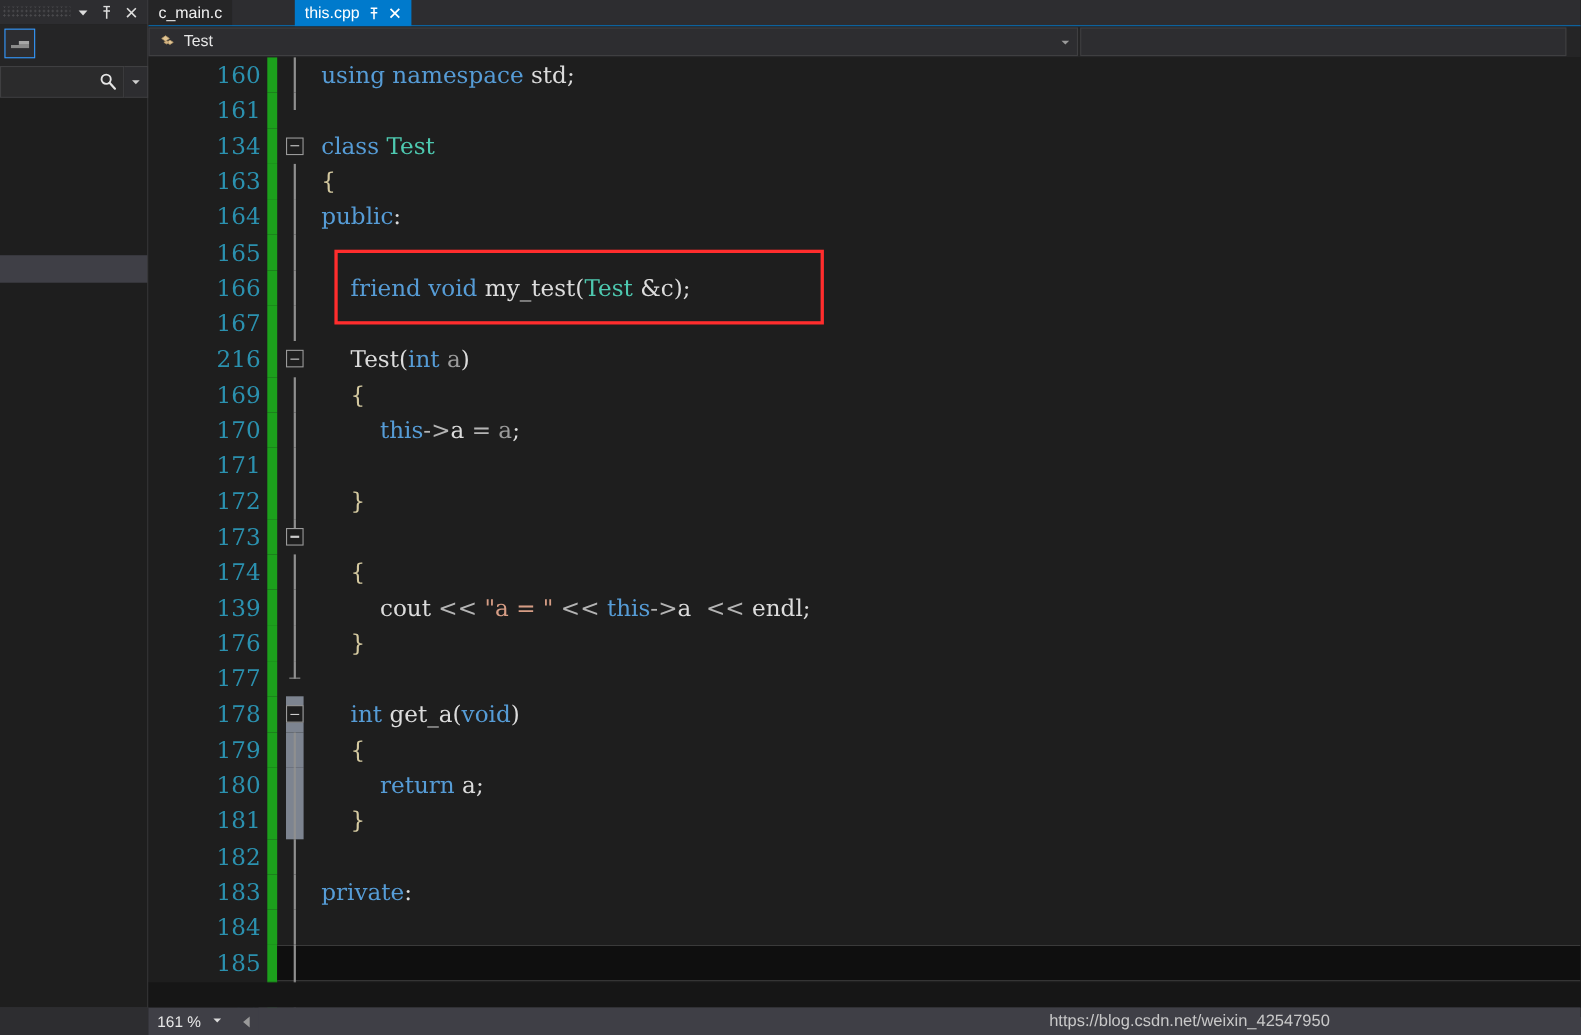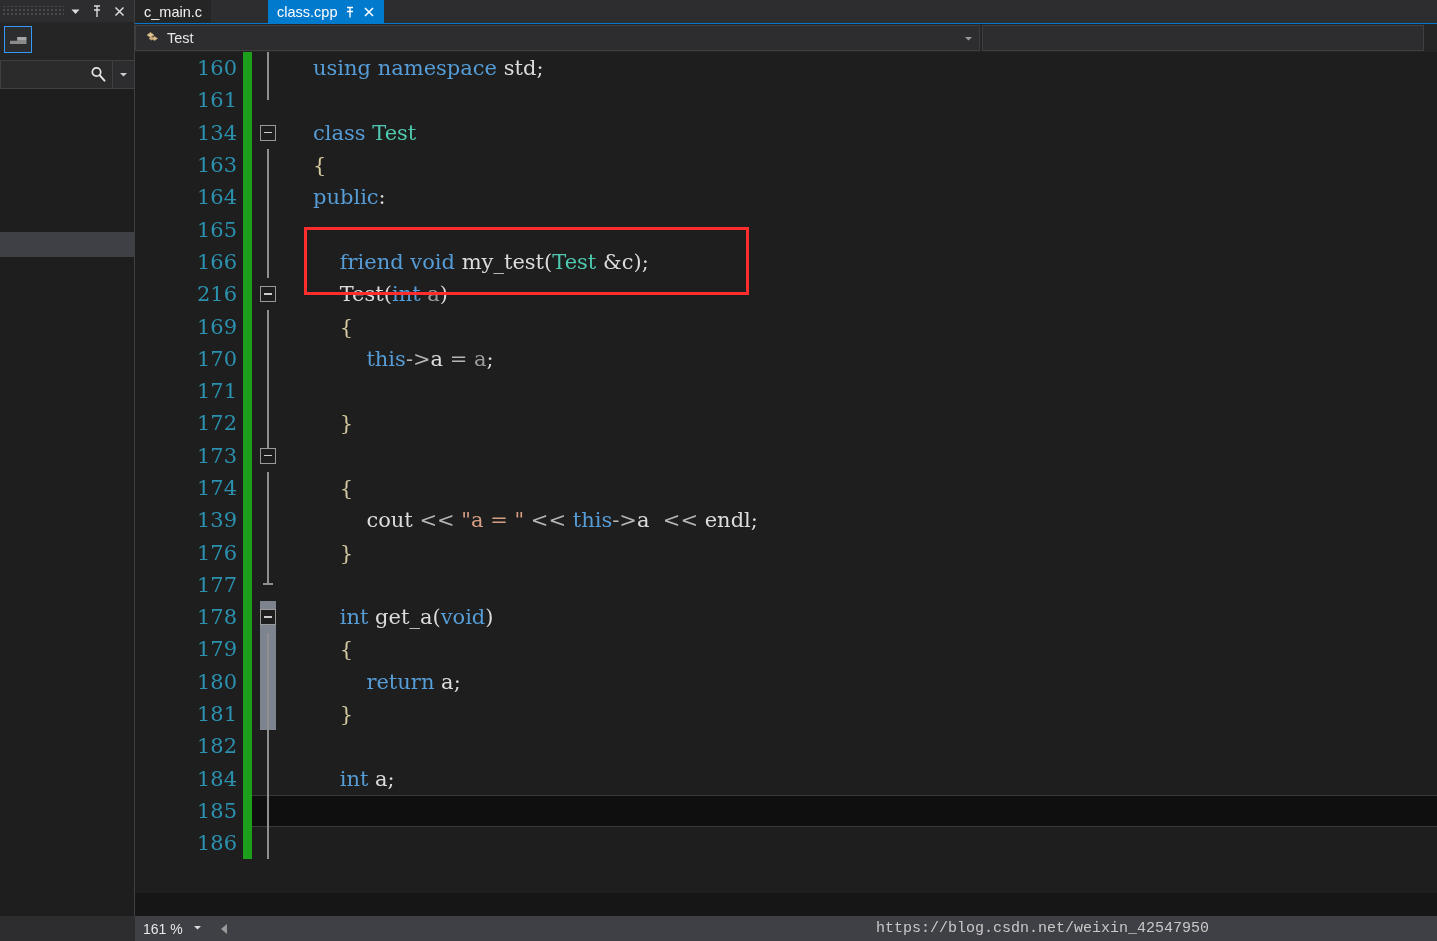--- a/index.html
+++ b/index.html
@@ -143,21 +143,21 @@
   .guide.half-top { height: 16px; top: 0; }
   .guide.endcap::after {
     content: ""; position: absolute; left: -4px; top: 14.5px; width: 10px; height: 1.5px; background: #8f8f8f;
   }
   .struct-hl {
     position: absolute; left: 8px; top: 0; width: 16px; height: 32.3px; background: #7d8490;
   }
   .codetext {
     flex: 1 1 auto; font-size: 21px; white-space: pre;
     font-family: "DejaVu Serif", serif; letter-spacing: 0px;
-    color: #dcdcdc; padding-left: 8px; margin-left: 21px;
+    color: #dcdcdc; padding-left: 8px;
   }
   .cur-line-bg {
     position: absolute; left: 117px; top: 0; right: 0; height: 32.3px;
     background: #0f0f0f; border-top: 1px solid #3a3a3a; border-bottom: 1px solid #3a3a3a;
   }
 
   
   .k  { color: #569cd6; }   
   .t  { color: #4ec9b0; }   
   .id { color: #dcdcdc; }   
@@ -186,21 +186,21 @@
   .zoom-arrow { color: #dcdcdc; font-size: 9px; margin-left: 6px; }
   .hscroll-left {
     width: 22px; height: 25px; display: flex; align-items: center; justify-content: center;
     color: #9a9a9a;
   }
   .hscroll-track { flex: 1 1 auto; height: 25px; background: #3f3f46; }
   .watermark {
     position: absolute; right: 10px; top: 916px; height: 25px;
     display: flex; align-items: center;
     color: #d0d0d0; font-size: 15px; opacity: .95;
-    font-family: Liberation Mono, monospace;
+    font-family: Liberation Sans, sans-serif;
   }
   .editor-bottom-strip {
     position: absolute; left: 135px; top: 893px; width: 1302px; height: 23px;
     background: #161616;
   }
 </style>
 </head>
 <body>
 
 <div class="app">
@@ -251,21 +251,21 @@
       <div class="lp-row-highlight"></div>
     </div>
     <div class="lp-right-edge"></div>
   </div>
 
   <div class="tabstrip">
     <div class="tab inactive">
       <span>c_main.c</span>
     </div>
     <div class="tab active">
-      <span>class.cpp</span>
+      <span>this.cpp</span>
       <span class="tab-ico">
         <svg width="12" height="13" viewBox="0 0 12 13">
           <path d="M3 1.5 H9 M6 1.5 V5.5 M3 5.5 H9 M6 5.5 V11.5" stroke="#ffffff" stroke-width="1.4" fill="none"></path>
         </svg>
       </span>
       <span class="tab-ico">
         <svg width="12" height="12" viewBox="0 0 12 12">
           <path d="M2 2 L10 10 M10 2 L2 10" stroke="#ffffff" stroke-width="1.6"></path>
         </svg>
       </span>
@@ -347,20 +347,28 @@
         </div>
         <div class="line">
           <div class="ln">166</div>
           <div class="changebar"></div>
           <div class="foldcol">
             <div class="guide"></div>
           </div>
           <div class="codetext"><span class="p">    </span><span class="k">friend</span><span class="p"> </span><span class="k">void</span><span class="p"> </span><span class="id">my_test</span><span class="p">(</span><span class="t">Test</span><span class="p"> </span><span class="id">&amp;c</span><span class="p">)</span><span class="p">;</span></div>
         </div>
         <div class="line">
+          <div class="ln">167</div>
+          <div class="changebar"></div>
+          <div class="foldcol">
+            <div class="guide"></div>
+          </div>
+          <div class="codetext"></div>
+        </div>
+        <div class="line">
           <div class="ln">216</div>
           <div class="changebar"></div>
           <div class="foldcol">
             <div class="fold-box"></div>
           </div>
           <div class="codetext"><span class="p">    </span><span class="id">Test</span><span class="p">(</span><span class="k">int</span><span class="p"> </span><span class="v">a</span><span class="p">)</span></div>
         </div>
         <div class="line">
           <div class="ln">169</div>
           <div class="changebar"></div>
@@ -471,26 +479,33 @@
         </div>
         <div class="line">
           <div class="ln">182</div>
           <div class="changebar"></div>
           <div class="foldcol">
             <div class="guide"></div>
           </div>
           <div class="codetext"></div>
         </div>
         <div class="line">
+          <div class="ln">183</div>
+          <div class="changebar"></div>
+          <div class="foldcol">
+            <div class="guide"></div>
+          </div>
+          <div class="codetext"><span class="k">private</span><span class="p">:</span></div>
+        </div>
+        <div class="line">
           <div class="ln">184</div>
           <div class="changebar"></div>
           <div class="foldcol">
             <div class="guide"></div>
           </div>
-          <div class="codetext"><span class="p">    </span><span class="k">int</span><span class="p"> </span><span class="id">a</span><span class="p">;</span></div>
         </div>
         <div class="line">
           <div class="cur-line-bg"></div>
           <div class="ln">185</div>
           <div class="changebar"></div>
           <div class="foldcol">
             <div class="guide"></div>
           </div>
           <div class="codetext"><span class="br">}</span><span class="p">;</span></div>
         </div>

